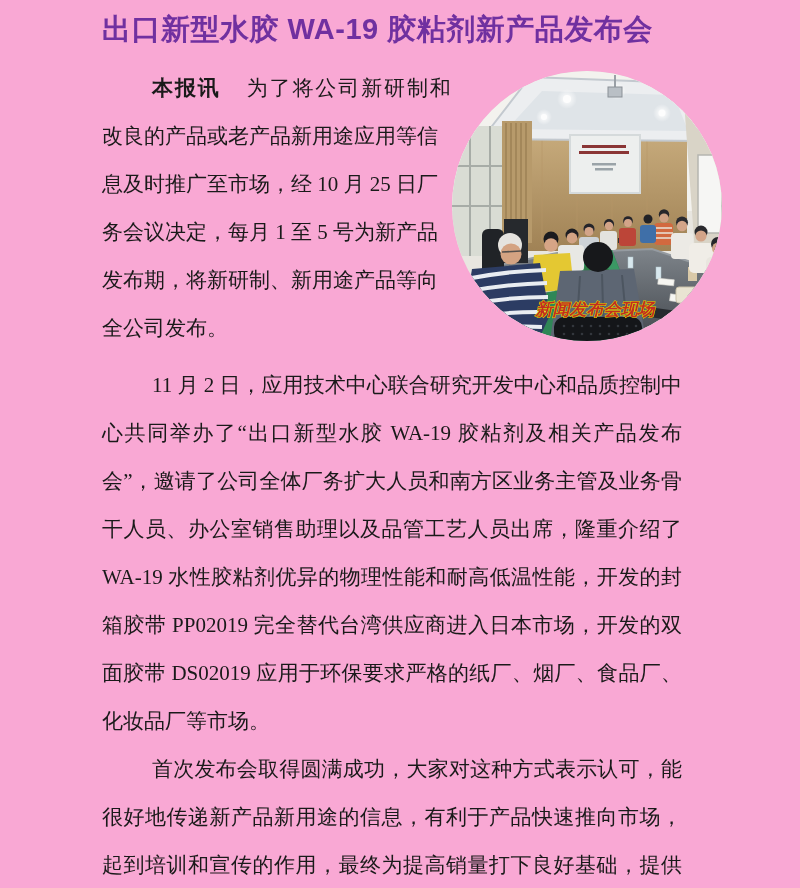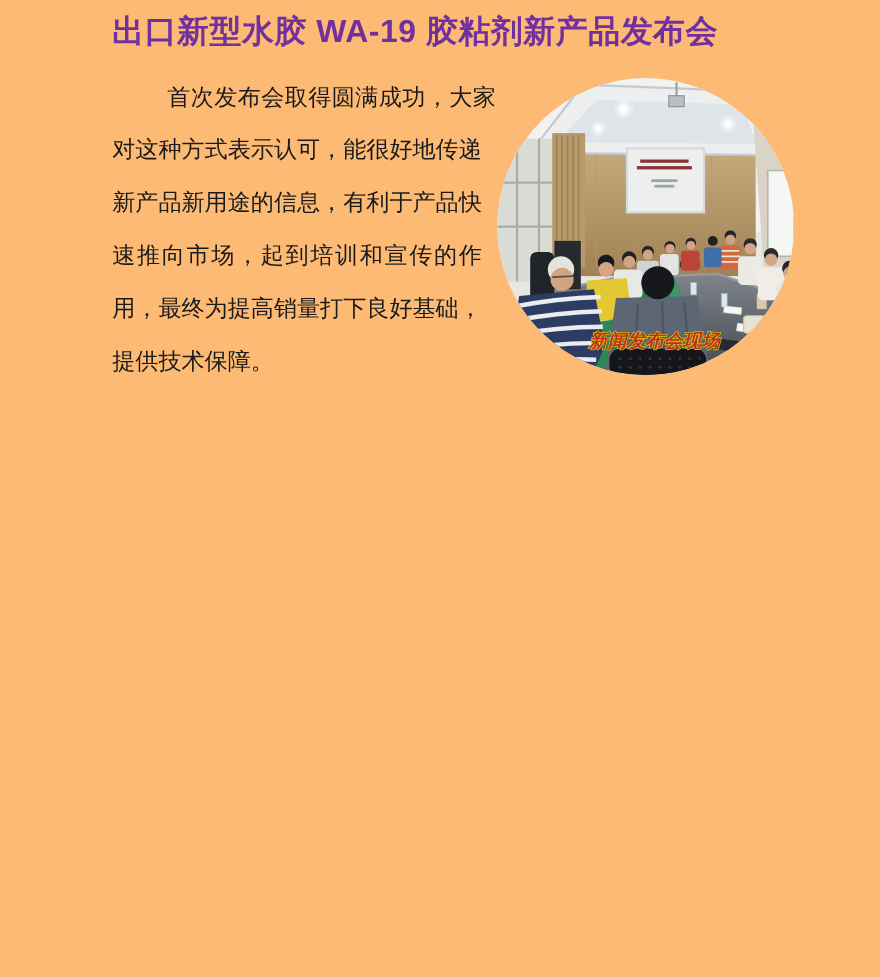--- a/index.html
+++ b/index.html
@@ -1,19 +1,19 @@
 <!DOCTYPE html>
 <html><head>
 <meta charset="utf-8">
 <style>
   html,body{margin:0;padding:0;background:#ffffff;}
   .page{
     position:relative;
     width:800px;height:888px;
-    background:#fdba74;
+    background:#f9a8d4;
     overflow:hidden;
     font-family:"Liberation Serif","DejaVu Serif",serif;
     color:#1a1a1a;
   }
   .title{
     margin:12px 166px 0 102px;
     text-align:center;
     font-family:"Liberation Sans","DejaVu Sans",sans-serif;
     font-weight:bold;
     font-size:29px;
@@ -245,19 +245,21 @@
                 <circle cx="175" cy="263" r="1.3"></circle>
                 <circle cx="184" cy="263" r="1.3"></circle>
             </g>
           </g>
 
           <text x="143" y="244" text-anchor="middle" font-size="17" font-weight="bold" font-family="'Liberation Sans','DejaVu Sans',sans-serif" fill="#c22d20" stroke="#dede00" stroke-width="1" paint-order="stroke">新闻发布会现场</text>
         </g>
       </svg>
     </div>
 
-
+    <p class="first"><span class="lead">本报讯</span><span>为了将公司新研制和改良的产品或老产品新用途应用等信息及时推广至市场，经 10 月 25 日厂务会议决定，每月 1 至 5 号为新产品发布期，将新研制、新用途产品等向全公司发布。</span></p>
+
+    <p><span>11 月 2 日，应用技术中心联合研究开发中心和品质控制中心共同举办了“出口新型水胶 WA-19 胶粘剂及相关产品发布会”，邀请了公司全体厂务扩大人员和南方区业务主管及业务骨干人员、办公室销售助理以及品管工艺人员出席，隆重介绍了 WA-19 水性胶粘剂优异的物理性能和耐高低温性能，开发的封箱胶带 PP02019 完全替代台湾供应商进入日本市场，开发的双面胶带 DS02019 应用于环保要求严格的纸厂、烟厂、食品厂、化妆品厂等市场。</span></p>
 
     <p><span>首次发布会取得圆满成功，大家对这种方式表示认可，能很好地传递新产品新用途的信息，有利于产品快速推向市场，起到培训和宣传的作用，最终为提高销量打下良好基础，提供技术保障。</span></p>
 
   </div>
 
 </div>
 
 </body></html>

